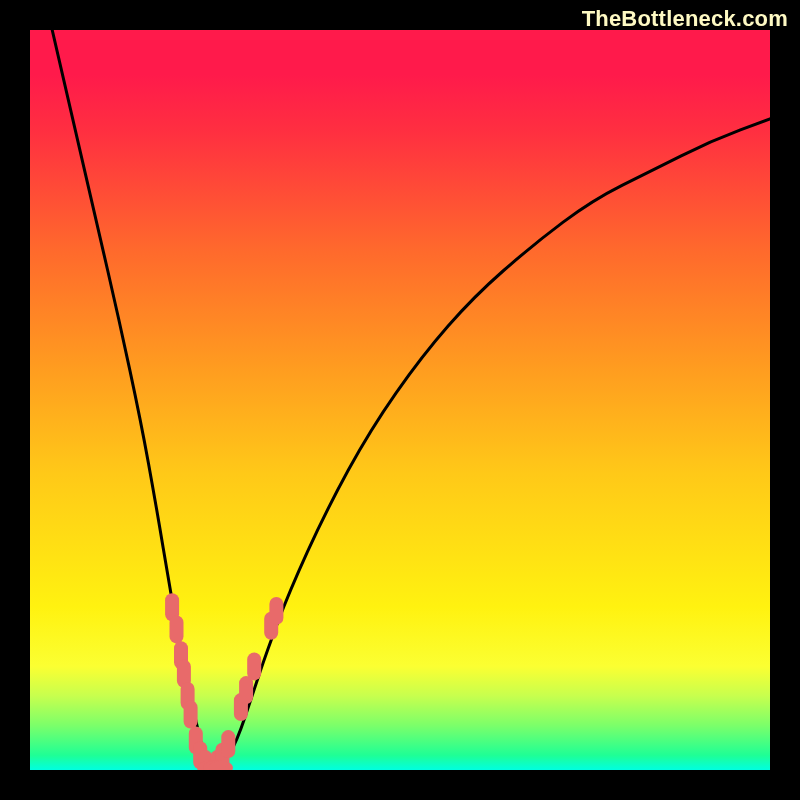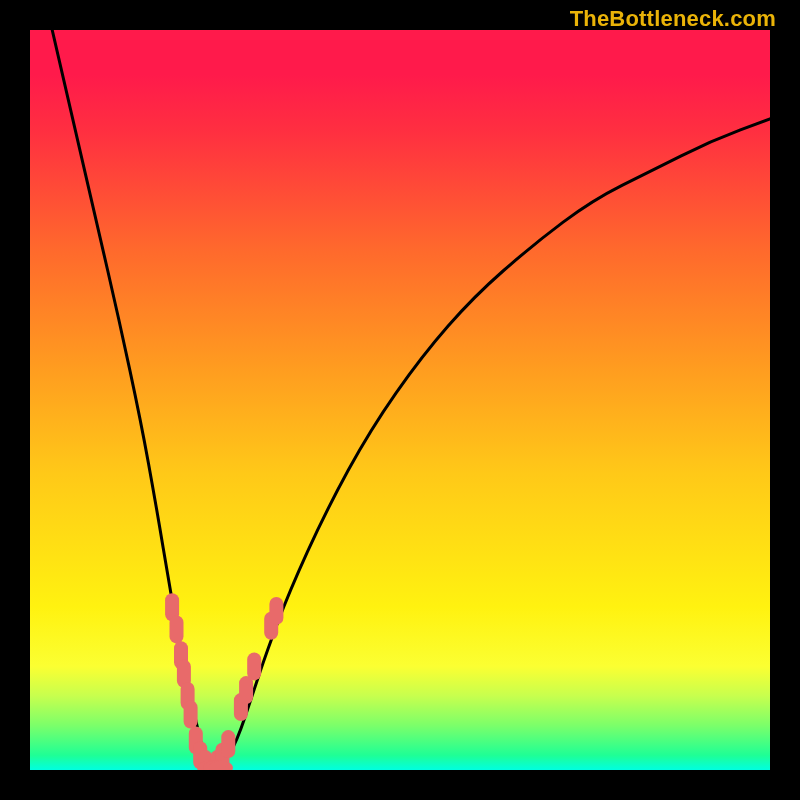--- a/index.html
+++ b/index.html
@@ -42,22 +42,22 @@
   .curve-svg {
     position: absolute;
     left: 0;
     top: 0;
     width: 740px;
     height: 740px;
   }
   .watermark {
     position: absolute;
     top: 6px;
-    right: 24px;
-    color: #eab308;
+    right: 12px;
+    color: #fef9c3;
     font-size: 22px;
     font-weight: 600;
     letter-spacing: 0.2px;
     user-select: none;
     margin-left: 46px;
   }
 </style>
 </head>
 <body>
 

